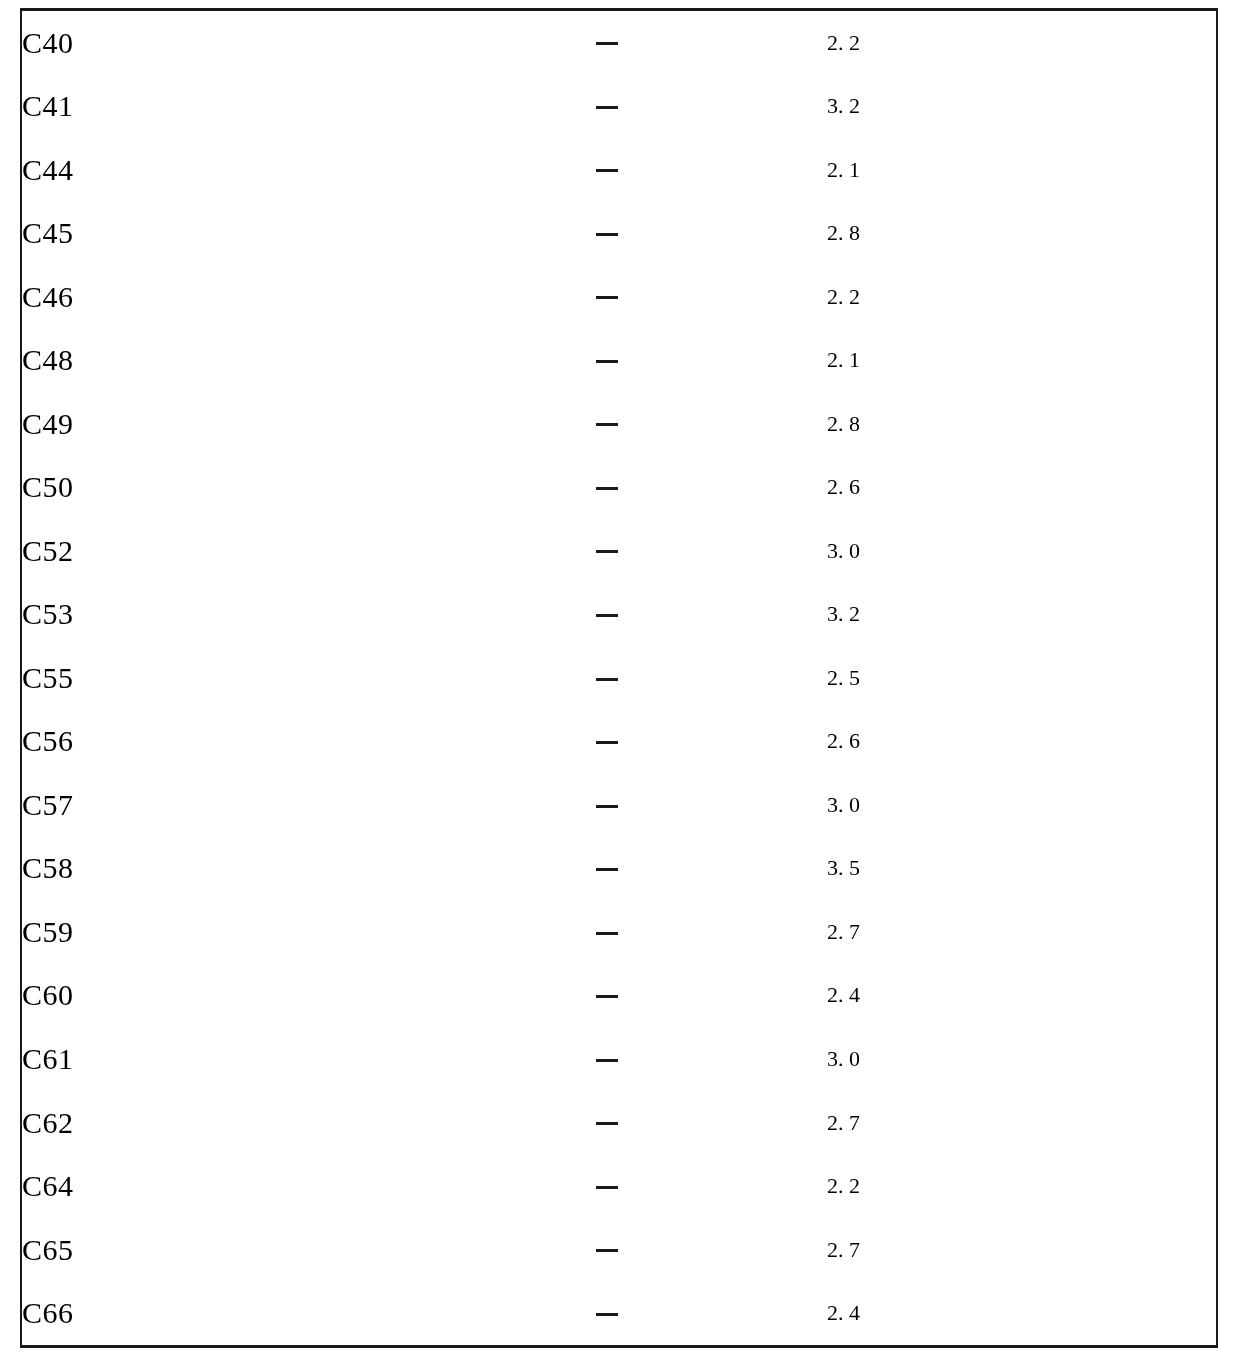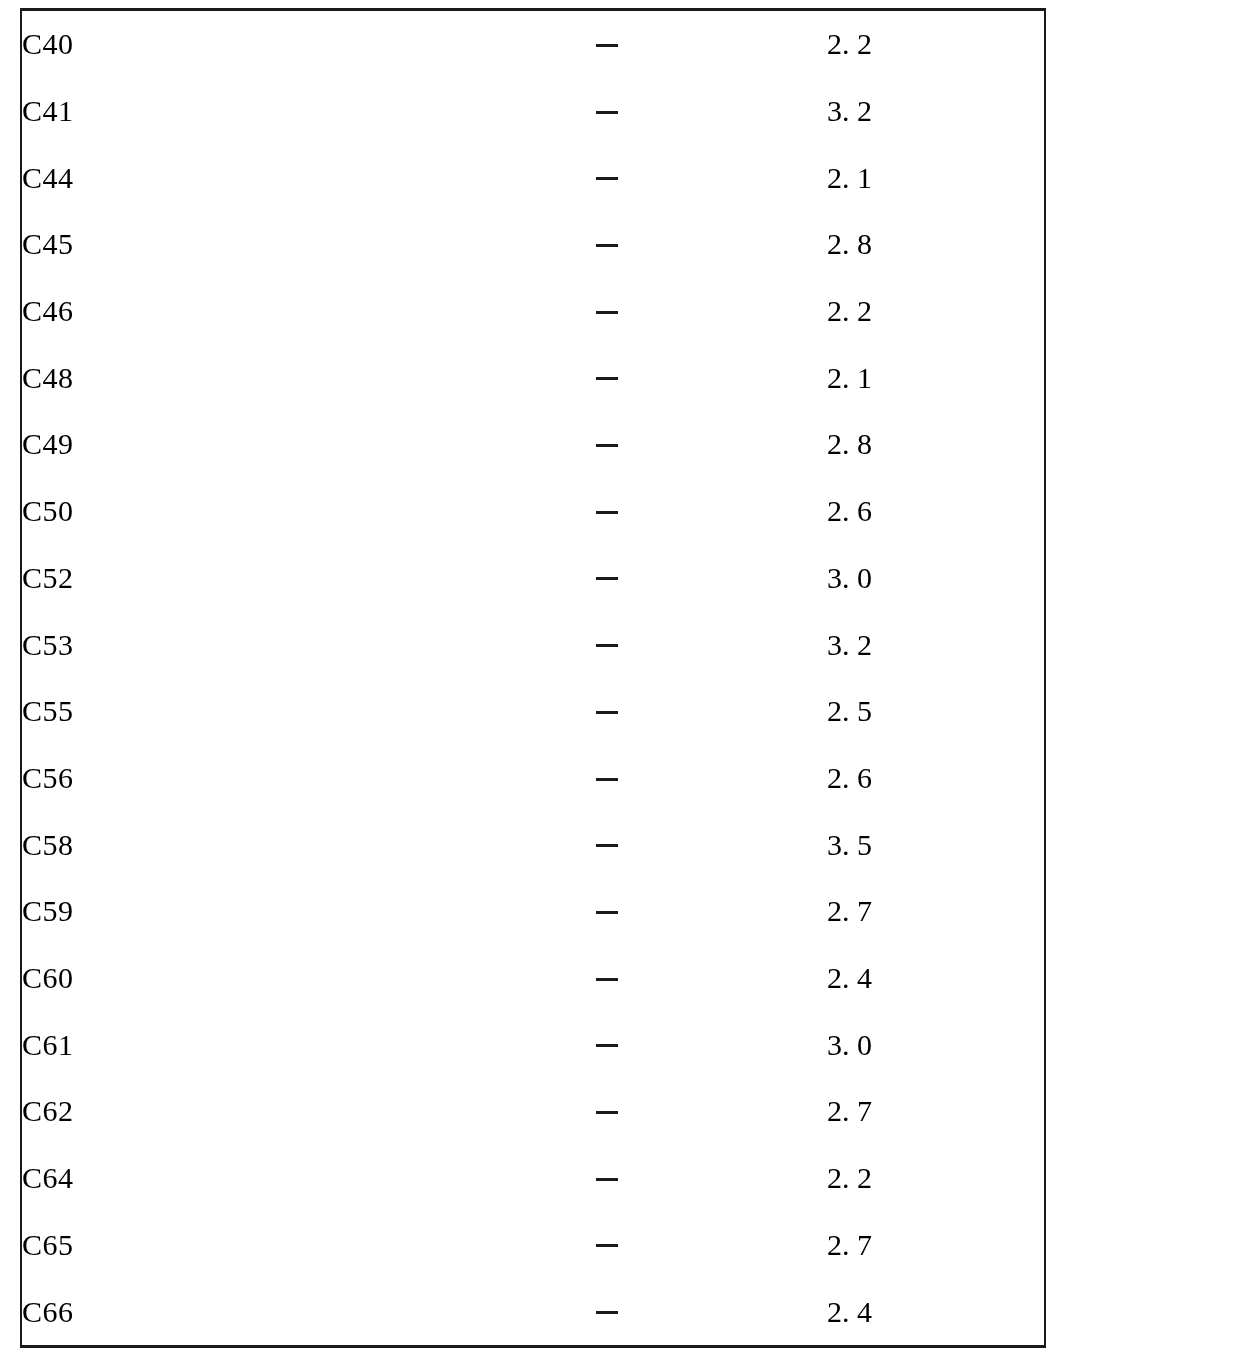--- a/index.html
+++ b/index.html
@@ -12,21 +12,21 @@
     height: 1356px;
     font-family: "Liberation Serif", "DejaVu Serif", serif;
     color: #000000;
     overflow: hidden;
   }
 
   #table-wrap {
     position: absolute;
     left: 20px;
     top: 8px;
-    width: 1026px;
+    width: 1198px;
     height: 1340px;
     box-sizing: border-box;
     border-top: 3px solid #1a1a1a;
     border-bottom: 3px solid #1a1a1a;
     border-left: 2px solid #1a1a1a;
     border-right: 2px solid #1a1a1a;
   }
 
   table.data-table {
     width: 100%;
@@ -66,21 +66,21 @@
     height: 3px;
     background: #1a1a1a;
     vertical-align: middle;
     position: relative;
     top: -2px;
   }
 
   td.cell-value {
     border-left: 2px solid #1a1a1a;
     padding-left: 132px;
-    font-size: 30px;
+    font-size: 22px;
     white-space: pre;
   }
 
   .cjk {
     font-family: "DejaVu Sans", "Liberation Sans", sans-serif;
     font-size: 29px;
   }
 </style>
 </head>
 <body>
@@ -147,20 +147,25 @@
           <td class="cell-label">C55</td>
           <td class="cell-dash"><span class="dash-mark"></span></td>
           <td class="cell-value">2. 5</td>
         </tr>
         <tr>
           <td class="cell-label">C56</td>
           <td class="cell-dash"><span class="dash-mark"></span></td>
           <td class="cell-value">2. 6</td>
         </tr>
         <tr>
+          <td class="cell-label">C57</td>
+          <td class="cell-dash"><span class="dash-mark"></span></td>
+          <td class="cell-value">3. 0</td>
+        </tr>
+        <tr>
           <td class="cell-label">C58</td>
           <td class="cell-dash"><span class="dash-mark"></span></td>
           <td class="cell-value">3. 5</td>
         </tr>
         <tr>
           <td class="cell-label">C59</td>
           <td class="cell-dash"><span class="dash-mark"></span></td>
           <td class="cell-value">2. 7</td>
         </tr>
         <tr>

